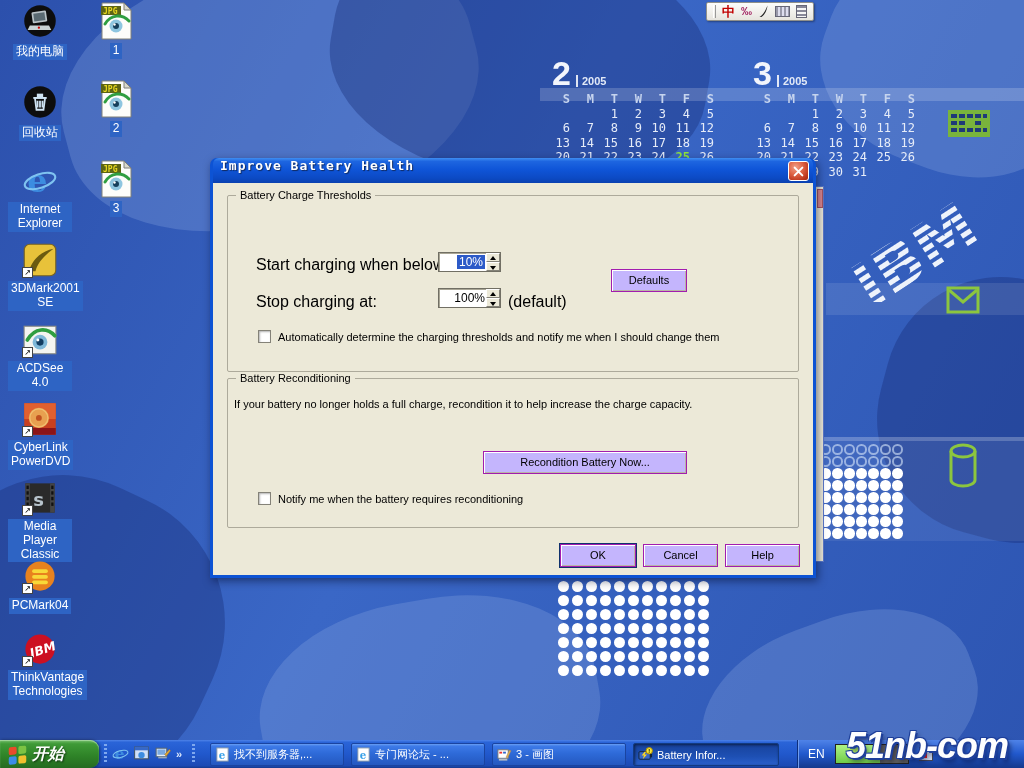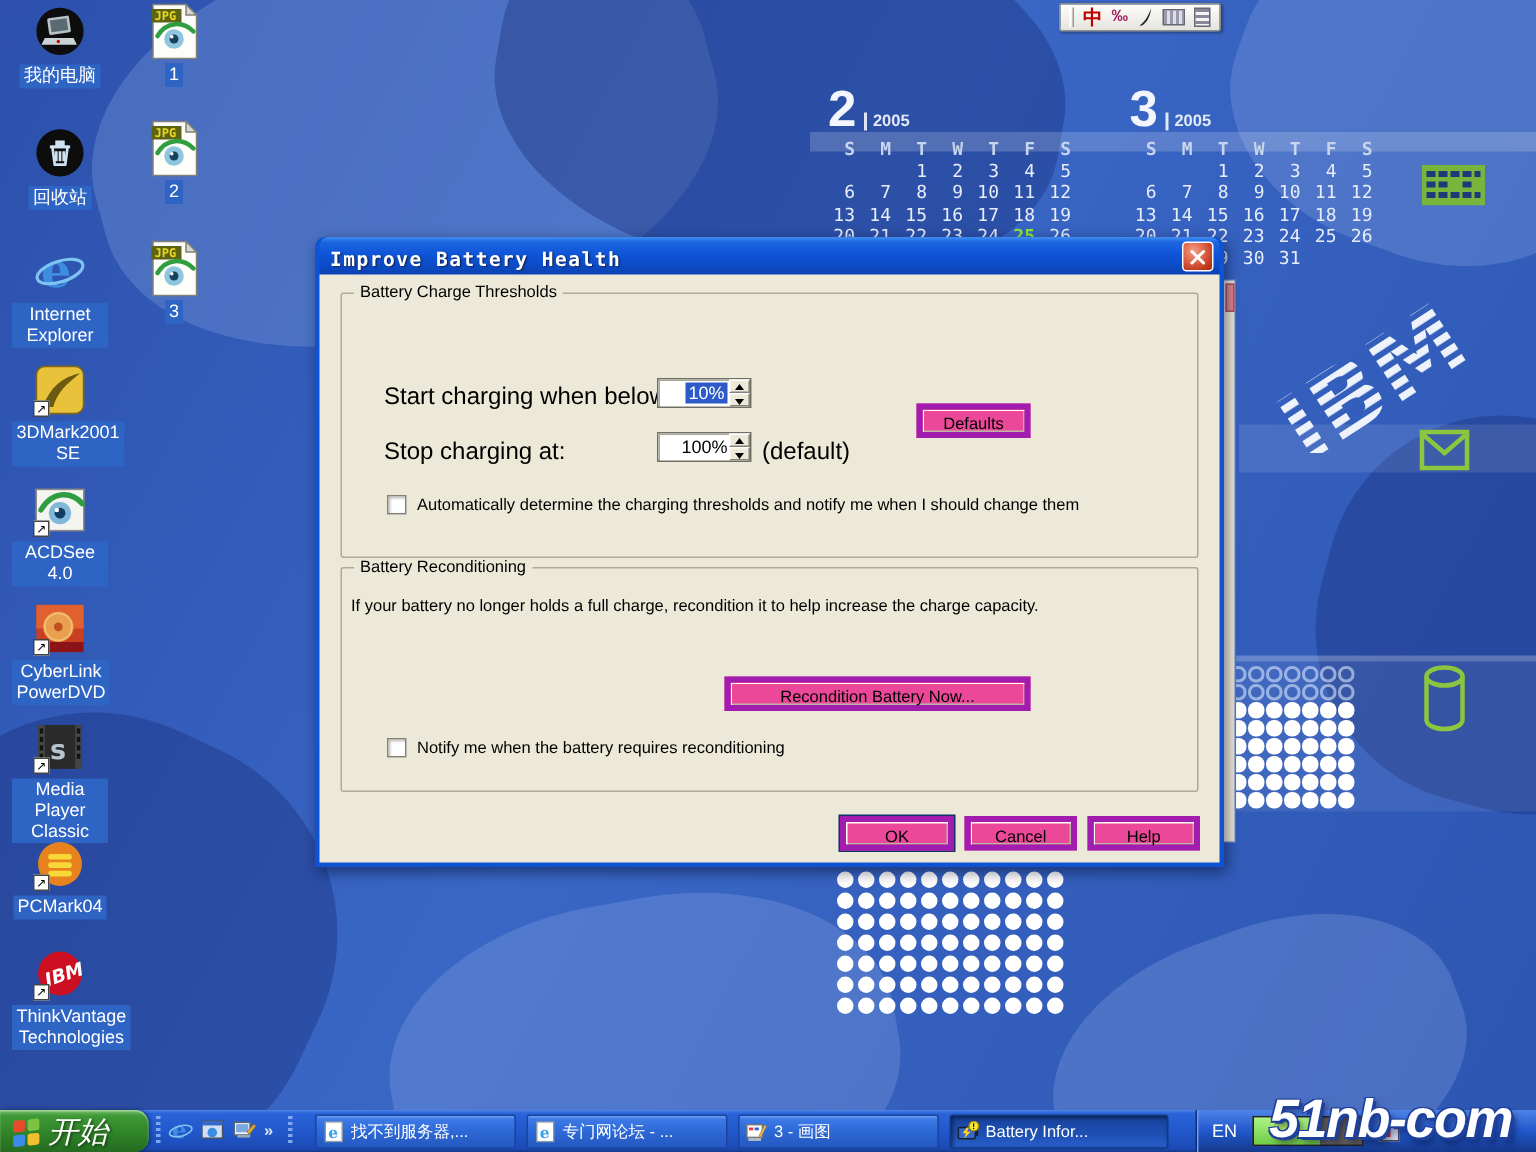--- a/index.html
+++ b/index.html
@@ -44,21 +44,21 @@
 .ime-doc{width:11px;height:13px;border:1px solid #667;
   background:repeating-linear-gradient(180deg,#889 0 2px,#f6f6f6 2px 4px)}
 
 .behind-window{position:absolute;left:815px;top:186px;width:9px;height:376px;background:#ece9d8;
   border:1px solid #5a78c8;z-index:5}
 .bw-btn{position:absolute;left:1px;top:2px;width:6px;height:19px;background:#dd8890;border:1px solid #a85560}
 
 .dialog{position:absolute;left:210px;top:158px;width:606px;height:420px;z-index:10;
   background:#0d53d4;border-radius:7px 7px 0 0;padding:0 3px 3px;
   box-shadow:2px 3px 9px rgba(0,10,40,.5)}
-.titlebar{position:relative;height:25px;display:flex;align-items:flex-end;padding:0 4px 2px 7px;
+.titlebar{position:relative;height:25px;display:flex;align-items:flex-start;padding:0 4px 2px 7px;
   border-radius:6px 6px 0 0;
   background:linear-gradient(180deg,#3f8ef2 0%,#1d65e0 14%,#0f55d8 45%,#0c4ac4 80%,#0a41b0 100%)}
 .dlg-title{color:#fff;font-family:"DejaVu Sans Mono",monospace;font-weight:bold;font-size:13px;
   letter-spacing:1px;text-shadow:1px 1px 1px #102a60}
 .close-btn{position:absolute;right:4px;top:3px;width:21px;height:20px;border-radius:3px;
   border:1px solid #fff;display:flex;align-items:center;justify-content:center;
   background:radial-gradient(circle at 35% 30%,#f0a088,#e06648 40%,#c03a20 75%,#9e2810)}
 .client{position:relative;width:600px;height:392px;background:#ece9d8;font-size:11px;color:#000}
 .group{position:absolute;left:14px;width:572px;border:1px solid #adaa9b;border-radius:2px}
 #group1{top:12px;height:177px}
@@ -69,21 +69,21 @@
 .spin{position:absolute;width:63px;height:20px;background:#fff;border:1px solid #716f64;
   box-shadow:inset 1px 1px 0 #a9a696;display:flex}
 .spin-val{flex:1;display:flex;justify-content:flex-end;align-items:center;padding-right:1px;font-size:12px}
 .spin-val .sel{background:#2c5ac8;color:#fff;padding:0 2px}
 .spin-btns{width:14px;display:flex;flex-direction:column}
 .sb{flex:1;background:#ece9d8;border:1px solid;border-color:#fff #848278 #848278 #fff;position:relative}
 .sb-up::after{content:'';position:absolute;left:3px;top:2px;border-left:3px solid transparent;
   border-right:3px solid transparent;border-bottom:4px solid #000}
 .sb-down::after{content:'';position:absolute;left:3px;top:3px;border-left:3px solid transparent;
   border-right:3px solid transparent;border-top:4px solid #000}
-.btn{position:absolute;height:23px;background:#ec4899;border:4px solid #a21caf;
+.btn{position:absolute;height:23px;background:#c4b5fd;border:1px solid #a21caf;
   box-shadow:inset 1px 1px 0 #fff,inset -1px -1px 0 #b9b5a5;font-size:11px;text-align:center;
   line-height:21px;color:#000;cursor:default}
 .btn.default{box-shadow:inset 1px 1px 0 #fff,inset -1px -1px 0 #b9b5a5,0 0 0 1px #10316c}
 .cb{position:absolute;width:13px;height:13px;background:#fff;border:1px solid #848278;
   box-shadow:inset 1px 1px 2px rgba(0,0,0,.3)}
 .cb-label{position:absolute;font-size:11px;white-space:nowrap}
 
 .wp-ico{position:absolute;z-index:2}
 
 #dots-bottom{position:absolute;left:558px;top:581px;display:grid;grid-template-columns:repeat(11,11px);gap:3px;z-index:1}
@@ -91,21 +91,21 @@
 .dot{width:11px;height:11px;border-radius:50%;background:#fff}
 #dots-right .dot{width:10.5px;height:10.5px}
 .dot.hollow{background:transparent;border:2.5px solid rgba(215,230,250,.6)}
 
 .taskbar{position:absolute;left:0;top:740px;width:1024px;height:28px;z-index:100;
   background:linear-gradient(180deg,#4f83e8 0%,#2a64d8 8%,#2158cc 50%,#1c4ab4 92%,#15398c 100%)}
 .start{position:absolute;left:0;top:0;width:99px;height:28px;border-radius:0 9px 9px 0;
   display:flex;align-items:center;gap:4px;padding-left:7px;
   background:linear-gradient(180deg,#71bc68 0%,#3f9a37 14%,#2f8428 55%,#256b20 100%);
   box-shadow:inset 0 1px 1px #a5d89e,1px 0 3px rgba(0,0,0,.45)}
-.start-label{color:#fff;font-style:italic;font-weight:normal;font-size:20px;
+.start-label{color:#fff;font-style:italic;font-weight:bold;font-size:16px;
   text-shadow:1px 1px 2px rgba(0,0,0,.55)}
 .flag svg{display:block}
 .tb-sep{position:absolute;top:4px;width:3px;height:20px;
   background:repeating-linear-gradient(180deg,#7fa8ee 0 2px,transparent 2px 4px)}
 .ql{position:absolute;top:5px;width:17px;height:17px}
 .ql svg{width:100%;height:100%;display:block}
 .chev{position:absolute;top:8px;color:#dce8fc;font-weight:bold;font-size:11px}
 #tasks{position:absolute;inset:0}
 .task{position:absolute;top:3px;height:23px;border-radius:2px;border:1px solid #1a44a0;
   color:#fff;font-size:11px;display:flex;align-items:center;gap:4px;padding:0 4px;

